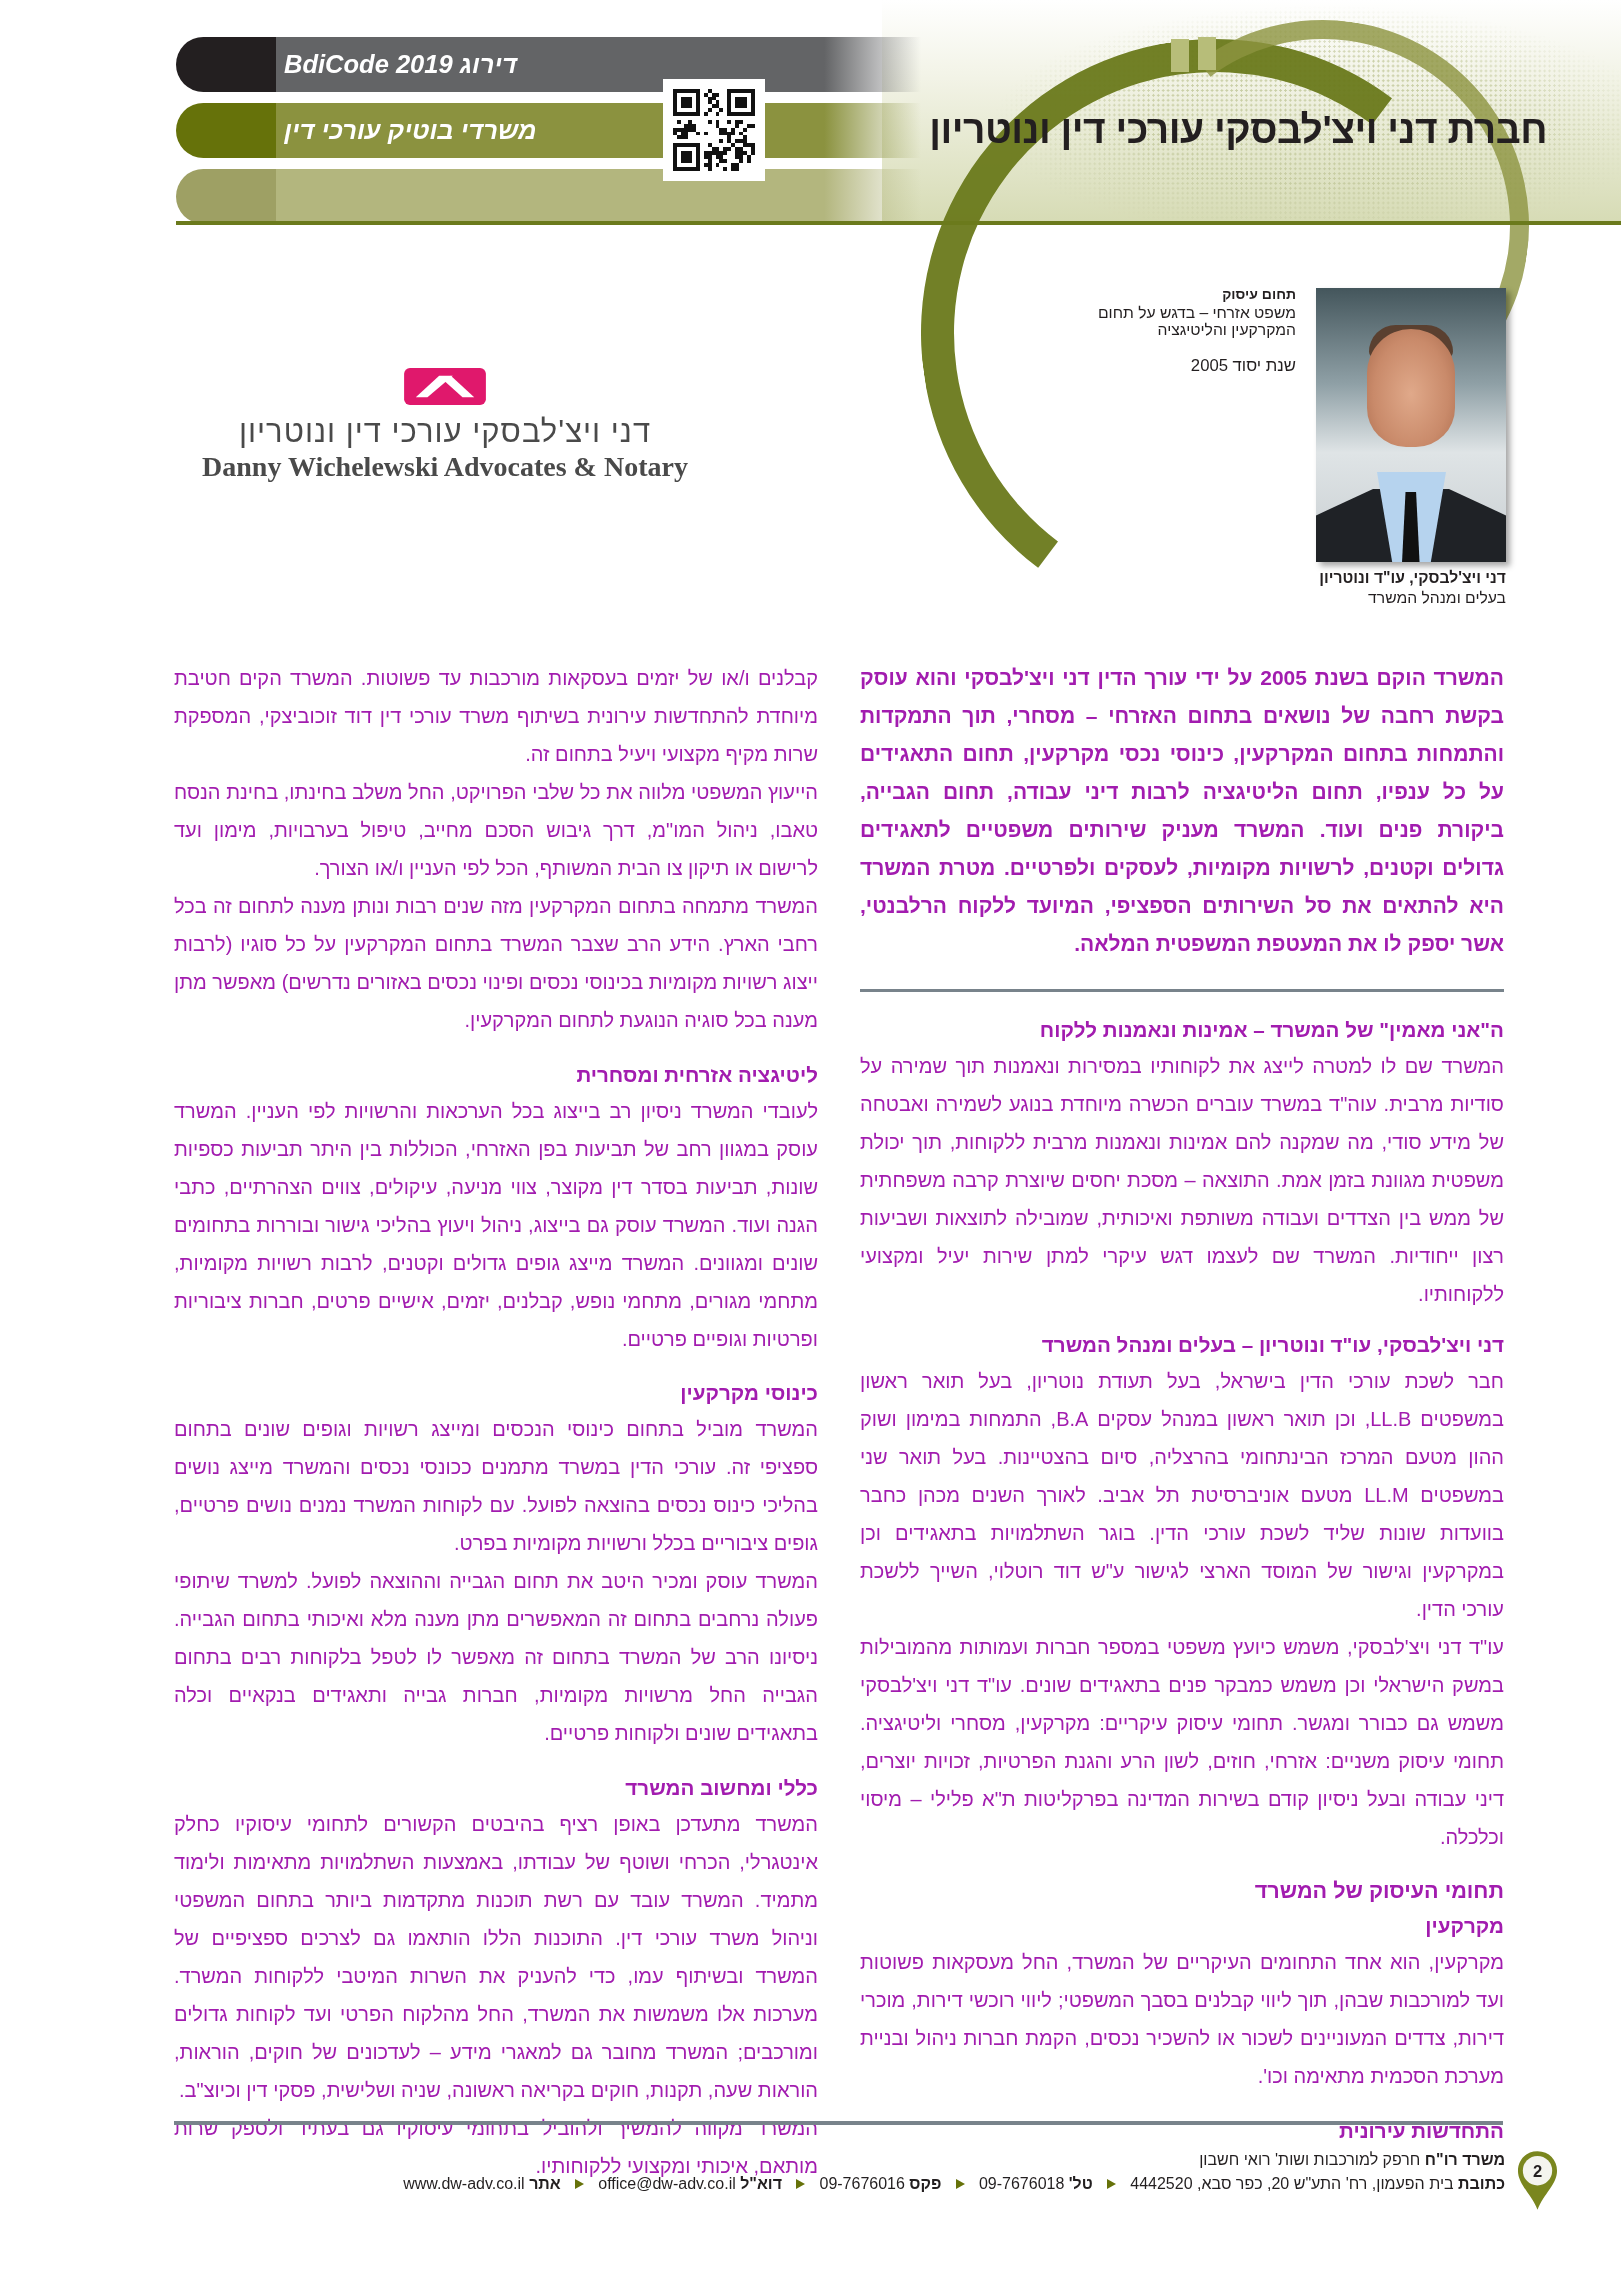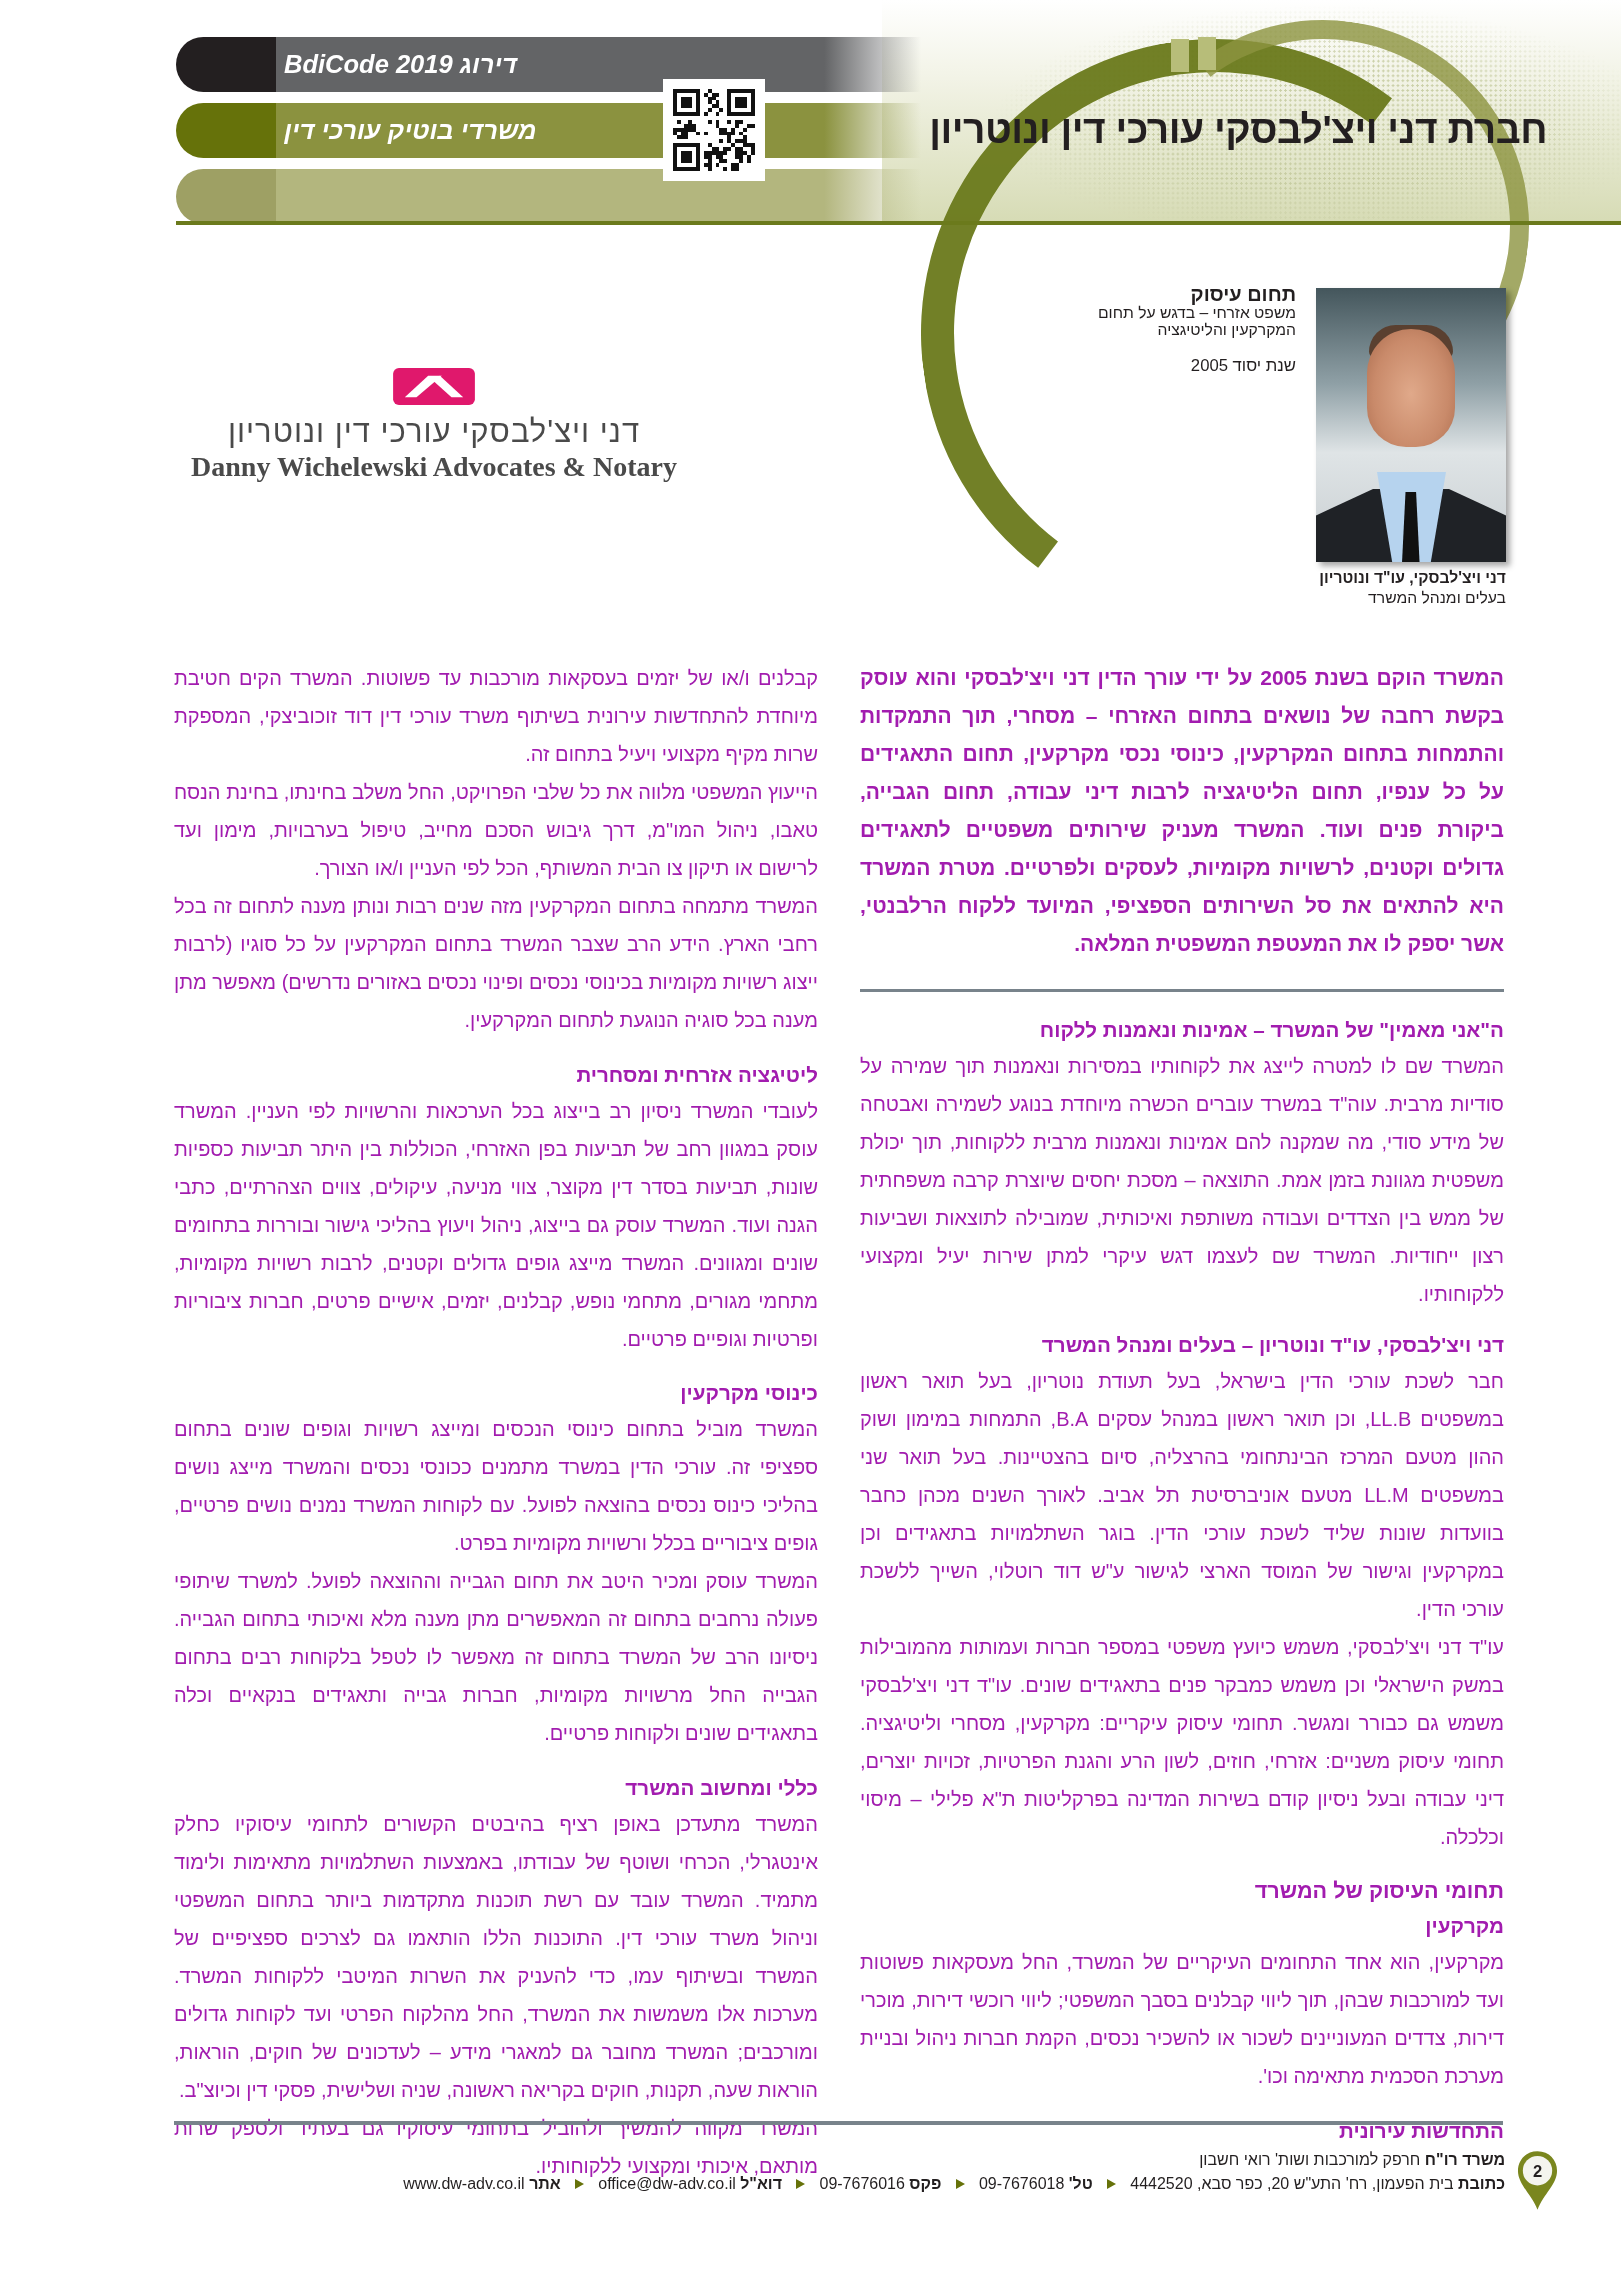--- a/index.html
+++ b/index.html
@@ -55,24 +55,24 @@
   .photo .head { position:absolute; left:51px; top:41px; width:88px; height:118px; border-radius:44px 44px 39px 39px;
       background:radial-gradient(ellipse at 50% 55%, #e0a98a 0%, #c98a6a 60%, #a86a4c 100%); }
   .photo .hair { position:absolute; left:53px; top:37px; width:84px; height:33px; border-radius:42px 42px 9.8px 9.8px; background:#5a4030; }
   .photo .suit { position:absolute; left:0; top:201px; width:190px; height:88px; background:#1f2226; clip-path:polygon(0 30%, 30% 0, 70% 0, 100% 30%, 100% 100%, 0 100%); }
   .photo .shirt { position:absolute; left:61px; top:184px; width:69px; height:90px; background:#b6d3ee; clip-path:polygon(0 0, 100% 0, 78% 100%, 22% 100%); }
   .photo .tie { position:absolute; left:86px; top:204px; width:17.6px; height:71px; background:#111; clip-path:polygon(20% 0, 80% 0, 100% 100%, 0 100%); }
   .photo-caption { position:absolute; right:115px; top:568px; width:196px; text-align:right; direction:rtl; font-size:15.7px; line-height:19.6px; }
   .photo-caption .name { font-weight:bold; }
 
   .info { position:absolute; right:325px; top:286px; width:255px; text-align:right; direction:rtl; font-size:15.7px; line-height:17.6px; }
-  .info .k { font-weight:bold; font-size:20px; }
+  .info .k { font-weight:bold; font-size:14px; }
   .info .founded { margin-top:18px; font-weight:normal; font-size:16.7px; }
 
-  .logo { position:absolute; left:179px; top:368px; width:510px; height:123px; text-align:center; }
+  .logo { position:absolute; left:190px; top:368px; width:510px; height:123px; text-align:center; }
   .logo-mark { width:82px; height:37px; margin:0 auto 3.9px; }
   .logo-he { font-family:"Liberation Sans", sans-serif; font-size:31px; color:#4a4a4a; direction:rtl; letter-spacing:1px; line-height:37px; }
   .logo-en { font-family:"Liberation Serif", serif; font-weight:bold; font-size:28px; color:#4a4a4a; line-height:33px; }
 
   
   .col { position:absolute; direction:rtl; text-align:justify; font-size:20px; line-height:38px; color:#a21caf; }
   .col p { margin:0; }
   .col-right { left:860px; top:659px; width:644px; }
   .col-left { left:174px; top:659px; width:644px; }
   .lead { font-weight:bold; font-size:21px; line-height:38px; }

